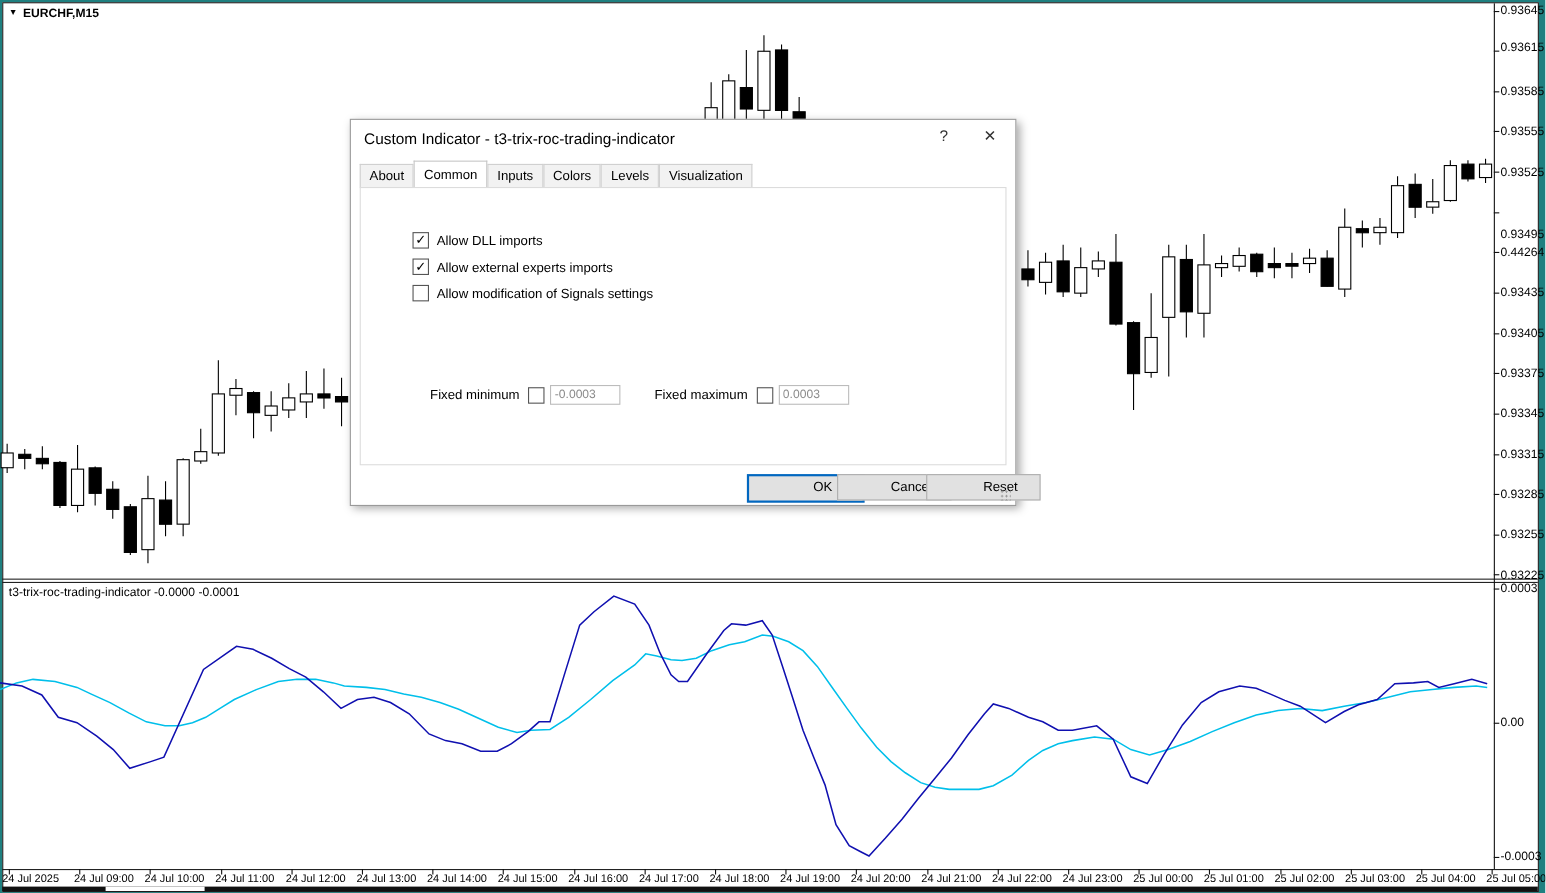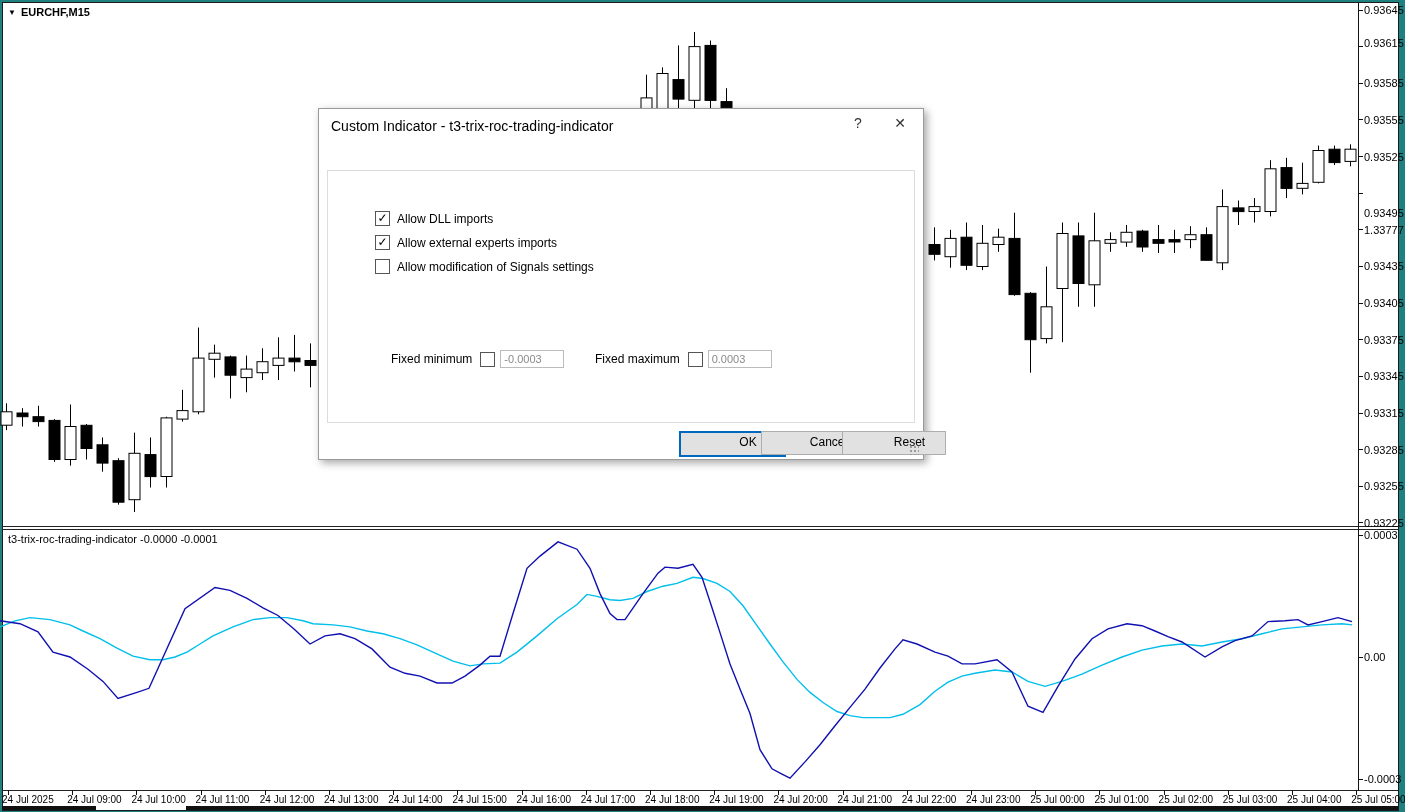--- a/index.html
+++ b/index.html
@@ -180,21 +180,21 @@
       <span class="price-label" style="top: 43px;">0.93615</span>
       <div class="abs" style="left: 1358px; top: 82.78px; width: 5px; height: 1px; background: rgb(17, 17, 17);"></div>
       <span class="price-label" style="top: 83.28px;">0.93585</span>
       <div class="abs" style="left: 1358px; top: 119.42px; width: 5px; height: 1px; background: rgb(17, 17, 17);"></div>
       <span class="price-label" style="top: 119.92px;">0.93555</span>
       <div class="abs" style="left: 1358px; top: 156.06px; width: 5px; height: 1px; background: rgb(17, 17, 17);"></div>
       <span class="price-label" style="top: 156.56px;">0.93525</span>
       <div class="abs" style="left: 1358px; top: 192.7px; width: 5px; height: 1px; background: rgb(17, 17, 17);"></div>
       <span class="price-label" style="top: 193.2px; margin-top: 20px;">0.93495</span>
       <div class="abs" style="left: 1358px; top: 229.34px; width: 5px; height: 1px; background: rgb(17, 17, 17);"></div>
-      <span class="price-label" style="top: 229.84px;">1.33777</span>
+      <span class="price-label" style="top: 229.84px;">0.44264</span>
       <div class="abs" style="left: 1358px; top: 265.98px; width: 5px; height: 1px; background: rgb(17, 17, 17);"></div>
       <span class="price-label" style="top: 266.48px;">0.93435</span>
       <div class="abs" style="left: 1358px; top: 302.62px; width: 5px; height: 1px; background: rgb(17, 17, 17);"></div>
       <span class="price-label" style="top: 303.12px;">0.93405</span>
       <div class="abs" style="left: 1358px; top: 339.26px; width: 5px; height: 1px; background: rgb(17, 17, 17);"></div>
       <span class="price-label" style="top: 339.76px;">0.93375</span>
       <div class="abs" style="left: 1358px; top: 375.9px; width: 5px; height: 1px; background: rgb(17, 17, 17);"></div>
       <span class="price-label" style="top: 376.4px;">0.93345</span>
       <div class="abs" style="left: 1358px; top: 412.54px; width: 5px; height: 1px; background: rgb(17, 17, 17);"></div>
       <span class="price-label" style="top: 413.04px;">0.93315</span>
@@ -260,20 +260,28 @@
       <span class="time-label" style="left: 1351.2px;">25 Jul 05:00</span>
     </div>
 
   <div id="scrollbar" class="abs"></div>
   <div id="scroll-thumb" class="abs"></div>
 
   <div id="dialog" class="abs">
     <div id="dialog-title" class="abs">Custom Indicator - t3-trix-roc-trading-indicator</div>
     <div id="dialog-help" class="abs">?</div>
     <div id="dialog-close" class="abs">✕</div>
+    <div id="dialog-tabs" class="abs">
+        <div class="tab">About</div>
+        <div class="tab active">Common</div>
+        <div class="tab">Inputs</div>
+        <div class="tab">Colors</div>
+        <div class="tab">Levels</div>
+        <div class="tab">Visualization</div>
+      </div>
     <div id="tab-page" class="abs"></div>
     <div></div>
 
     <div class="fixed-row" style="left:72px">
       <span>Fixed minimum</span>
       <span class="cb-box" style="margin:0 0 0 8px"></span>
       <input class="fixed-input" style="margin-left: 5px;" disabled="" value="-0.0003">
     </div>
     <div class="fixed-row" style="left:276px">
       <span>Fixed maximum</span>

